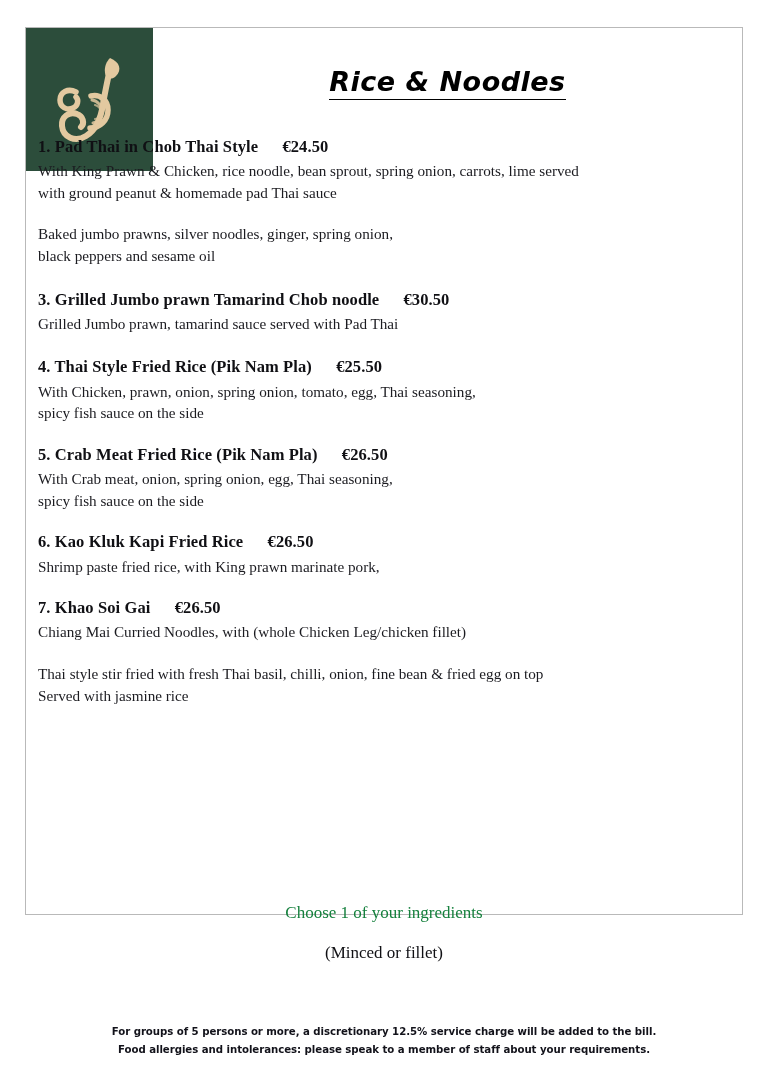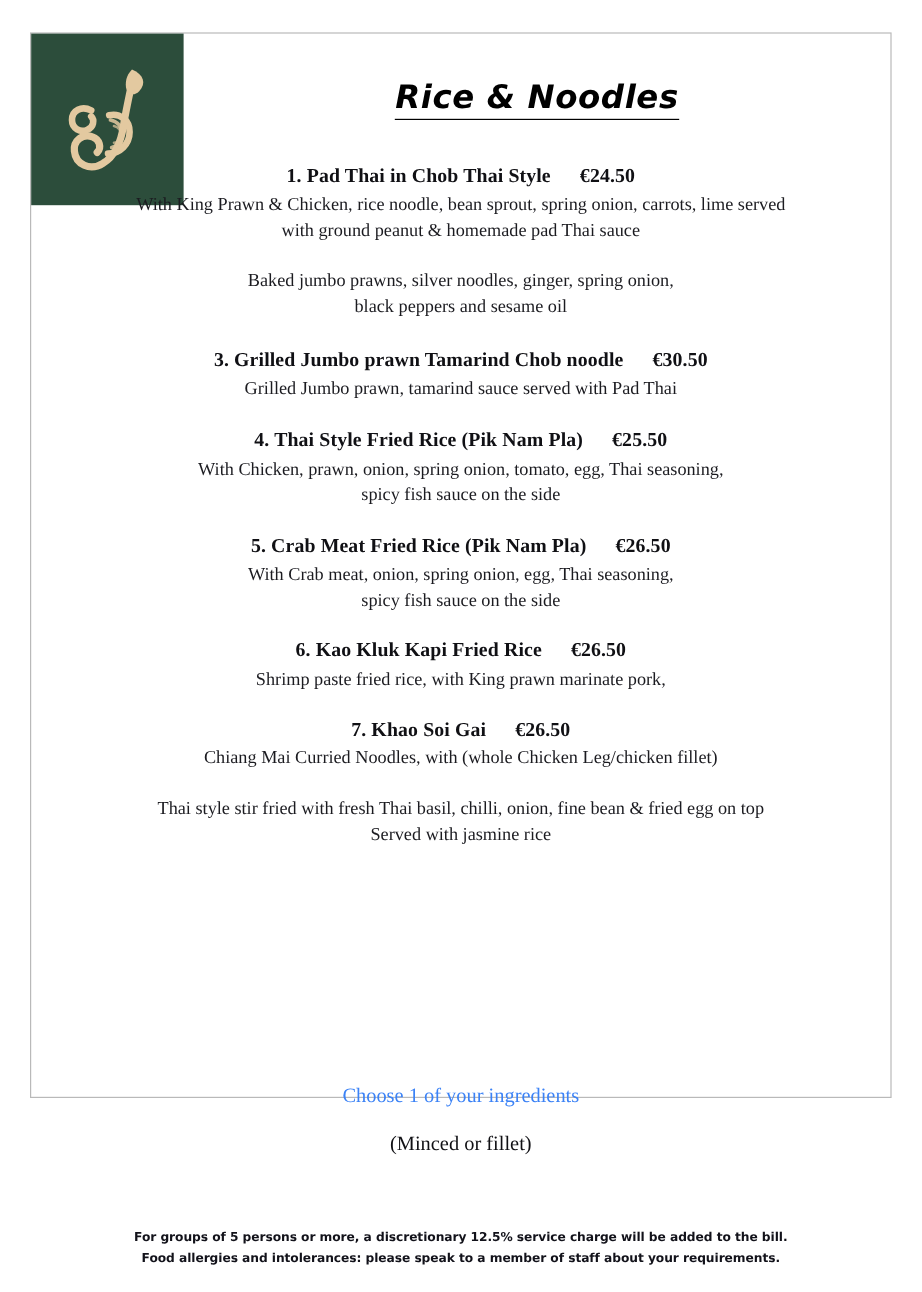--- a/index.html
+++ b/index.html
@@ -67,21 +67,21 @@
     padding-bottom: 2px;
     line-height: 1.15;
   }
 
   
   .menu-body {
     position: absolute;
     left: 12px;
     right: 12px;
     top: 108px;
-    text-align: center;
+    text-align: left;
   }
 
   .menu-item {
     margin: 0 0 14px 0;
   }
   .item-head {
     font-family: "Liberation Serif", "DejaVu Serif", serif;
     font-weight: bold;
     font-size: 16.5px;
     line-height: 1.35;
@@ -131,21 +131,21 @@
     position: absolute;
     left: 12px;
     right: 12px;
     top: 872px;
     text-align: center;
   }
   .choose-title {
     font-size: 17px;
     font-weight: normal;
     line-height: 1.5;
-    color: #3b82f6;
+    color: #15803d;
   }
   .choose-options {
     font-size: 18px;
     line-height: 1.5;
     color: #101014;
     white-space: nowrap;
   }
   .choose-note {
     font-size: 17px;
     line-height: 1.5;

